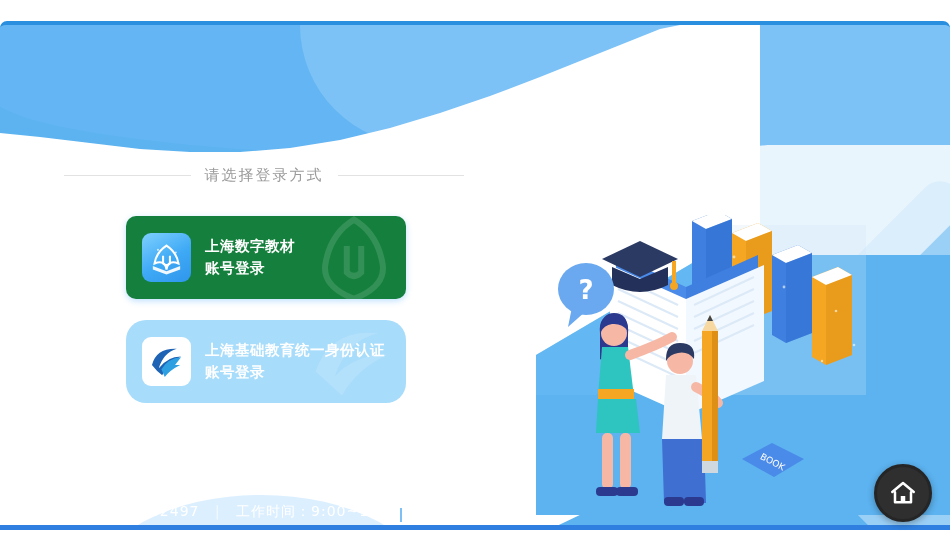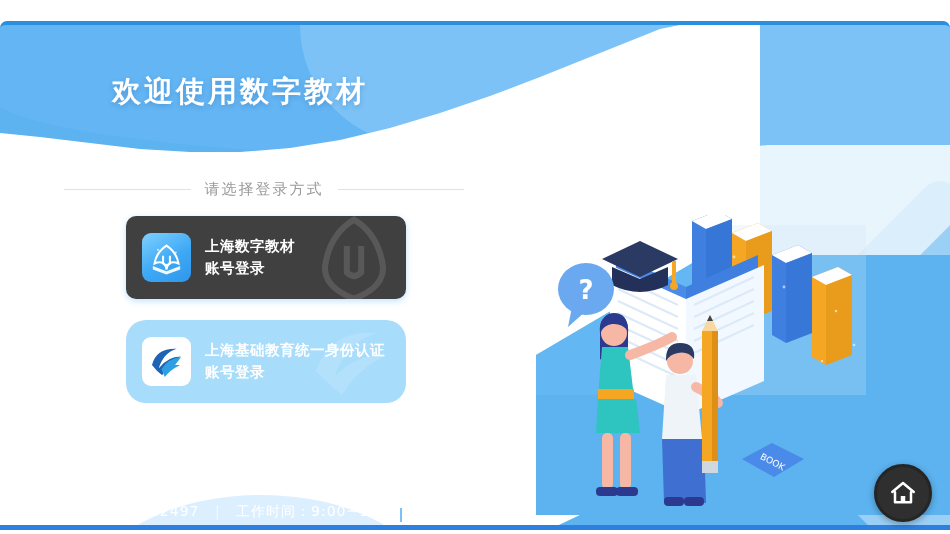--- a/index.html
+++ b/index.html
@@ -99,42 +99,42 @@
   
   .sec {
     position: absolute;
     display: flex; align-items: center; gap: 14px;
     width: 400px;
   }
   .sec .rule { flex: 1; height: 1px; background: #e2e2e2; }
   .sec .sec-label {
     color: #9a9a9a; font-size: 15px; letter-spacing: 2px; white-space: nowrap;
   }
-  .sec-login { left: 64px; top: 141px; margin-top: 14px; }
+  .sec-login { left: 64px; top: 141px; }
   .sec-region { left: 64px; top: 411px; }
 
   
   .login-btn {
     position: absolute;
     left: 126px; width: 280px; height: 83px;
     border-radius: 10px;
     display: flex; align-items: center;
     padding-left: 16px;
     overflow: hidden;
     cursor: pointer;
     border: none;
     text-align: left;
   }
   .login-btn .wm {
     position: absolute; right: -8px; top: -18px;
     width: 120px; height: 120px;
     opacity: .13;
     pointer-events: none;
   }
-  .btn-primary { top: 191px; background: #404040; box-shadow: 0 2px 6px rgba(24,144,255,.28); }
+  .btn-primary { top: 191px; background: #15803d; box-shadow: 0 2px 6px rgba(24,144,255,.28); }
   .btn-secondary { top: 295px; background: #a8dcfb; border-radius: 20px; }
 
   .btn-icon {
     width: 49px; height: 49px; border-radius: 9px;
     flex: 0 0 49px;
     display: block;
     margin-right: 14px;
     z-index: 2;
   }
   .btn-icon.primary-ic { background: linear-gradient(150deg,#7fd0ff 0%,#3ea9f5 55%,#2f96ec 100%); padding: 4px; }
@@ -328,21 +328,20 @@
         <span>782497</span>
         <span class="divider">|</span>
         <span>工作时间：9:00~18:00</span>
       </div>
 
       <div class="panel-body"></div>
       <div class="hill"></div>
 
       <div class="content">
 
-        <div class="page-title">欢迎使用数字教材</div>
 
         <div class="sec sec-login">
           <span class="rule"></span>
           <span class="sec-label">请选择登录方式</span>
           <span class="rule"></span>
         </div>
 
         <div class="login-btn btn-primary">
           <svg class="wm" viewBox="0 0 100 100">
             <path d="M50 18 Q30 30 26 56 Q24 74 50 84 Q76 74 74 56 Q70 30 50 18 Z" fill="none" stroke="#ffffff" stroke-width="5"></path>

